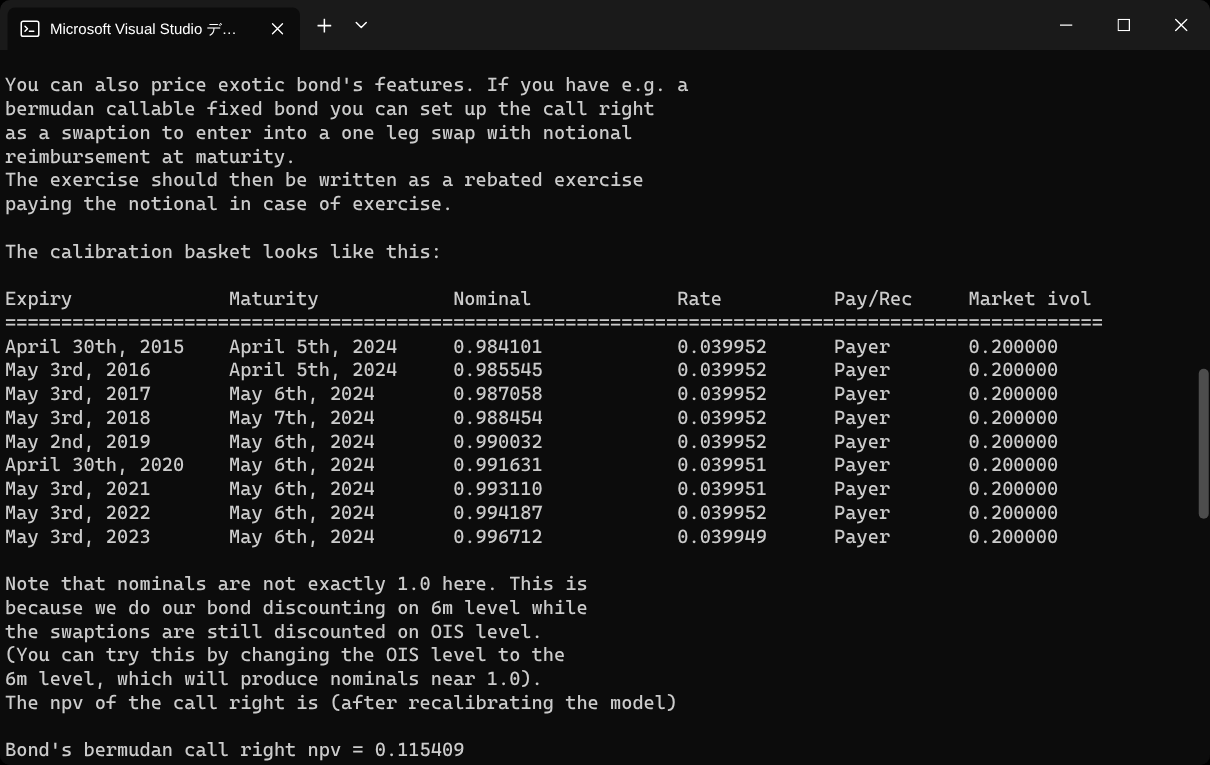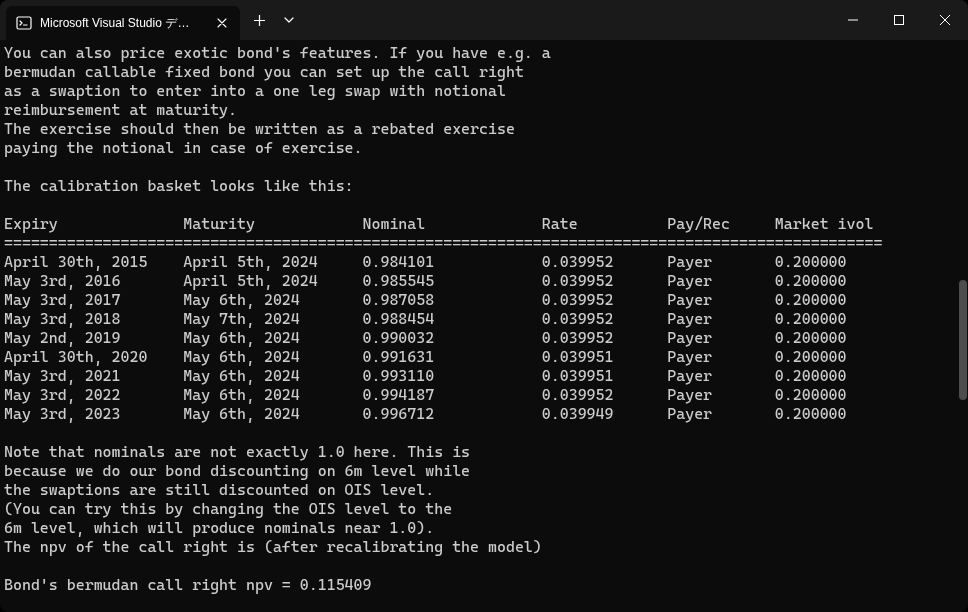--- a/index.html
+++ b/index.html
@@ -9,21 +9,21 @@
   .tab { height: 34px; margin-top: 6px; background: #0c0c0c; border-radius: 6px 6px 0 0; display: flex; align-items: center; padding: 0 10px 0 10px; margin-left: 6px; gap: 8px; }
   .tab-icon { width: 16px; height: 16px; display: flex; align-items: center; justify-content: center; }
   .tab-icon svg { width: 16px; height: 16px; }
   .tab-title { font-size: 12px; color: #fff; white-space: nowrap; max-width: 160px; overflow: hidden; text-overflow: ellipsis; }
   .tab-close { width: 16px; height: 16px; display: flex; align-items: center; justify-content: center; color: #fff; font-size: 12px; margin-left: 6px; cursor: pointer; border-radius: 3px; }
   .newtab { width: 30px; height: 30px; display: flex; align-items: center; justify-content: center; color: #fff; font-size: 14px; margin-left: 4px; cursor: pointer; border-radius: 4px; }
   .chev { width: 30px; height: 30px; display: flex; align-items: center; justify-content: center; color: #fff; font-size: 12px; cursor: pointer; border-radius:4px; }
   .spacer { flex: 1; }
   .winbtn { width: 46px; height: 40px; display: flex; align-items: center; justify-content: center; color: #fff; cursor: pointer; }
   .winbtn svg { width: 10px; height: 10px; }
-  .content { flex: 1; position: relative; background: #0c0c0c; }
+  .content { flex: 1; position: relative; background: #0c0c0c; margin-top: 15px; }
   .terminal { position: absolute; inset: 0; padding: 4px 4px 4px 4px; color: #cccccc; font-family: "Cascadia Mono","Consolas",monospace; font-size: 15.3px; line-height: 19px; white-space: pre; overflow: hidden; font-weight: 500; letter-spacing: 0px; }
   .scrollbar-track { position: absolute; right: 0; top: 0; width: 10px; height: 100%; }
   .scrollbar-thumb { position: absolute; right: 1px; width: 8px; background: #4d4d4d; border-radius: 4px; top: 240px; height: 120px; }
 </style>
 </head>
 <body>
 
 <div class="window">
   <div class="titlebar">
     <div class="tab">

